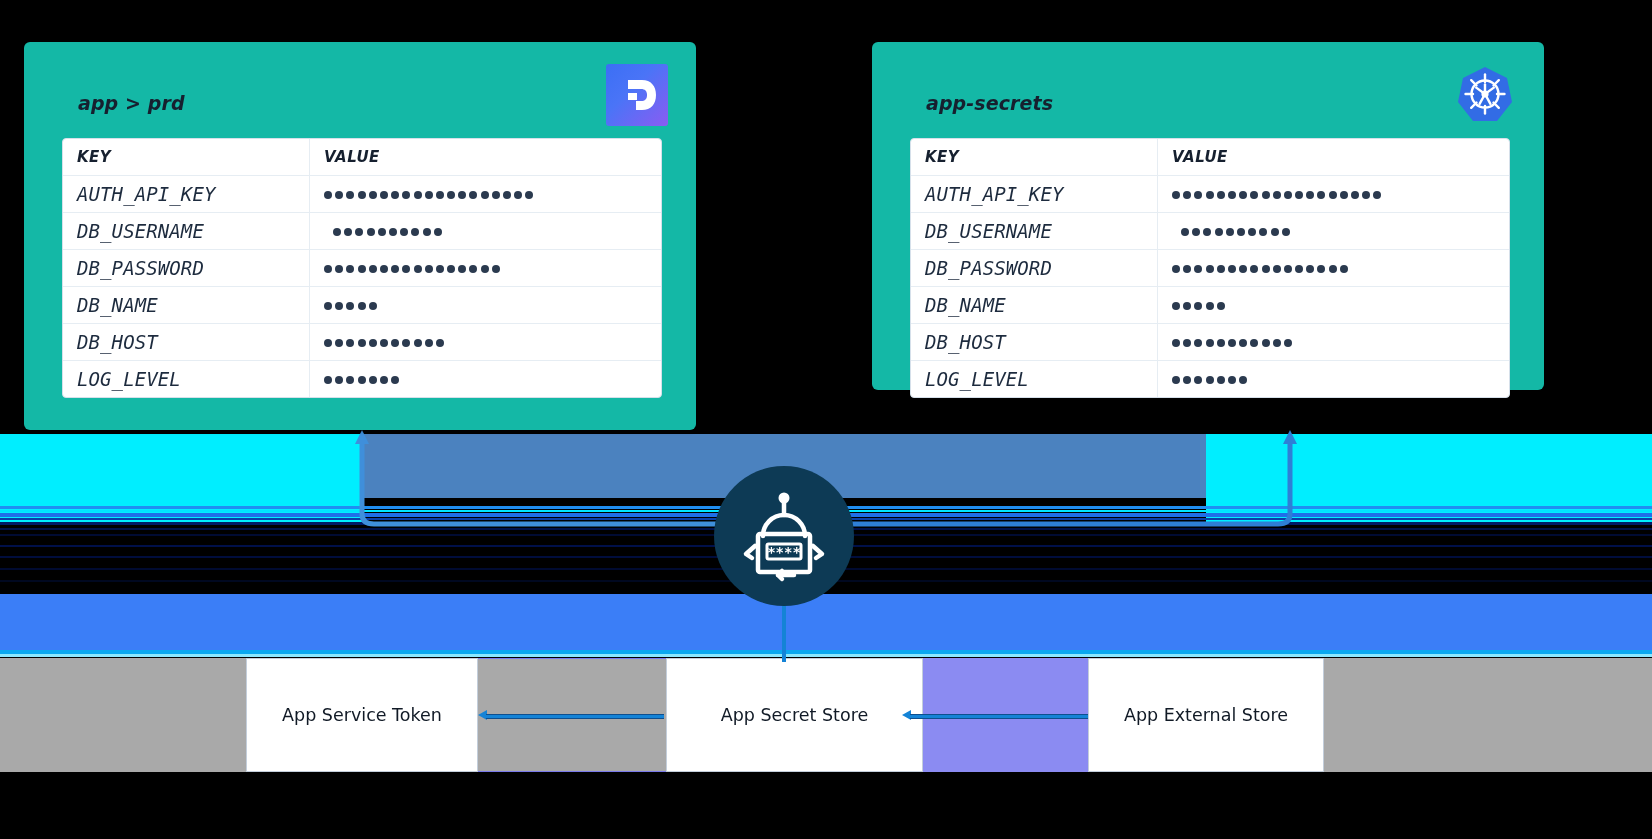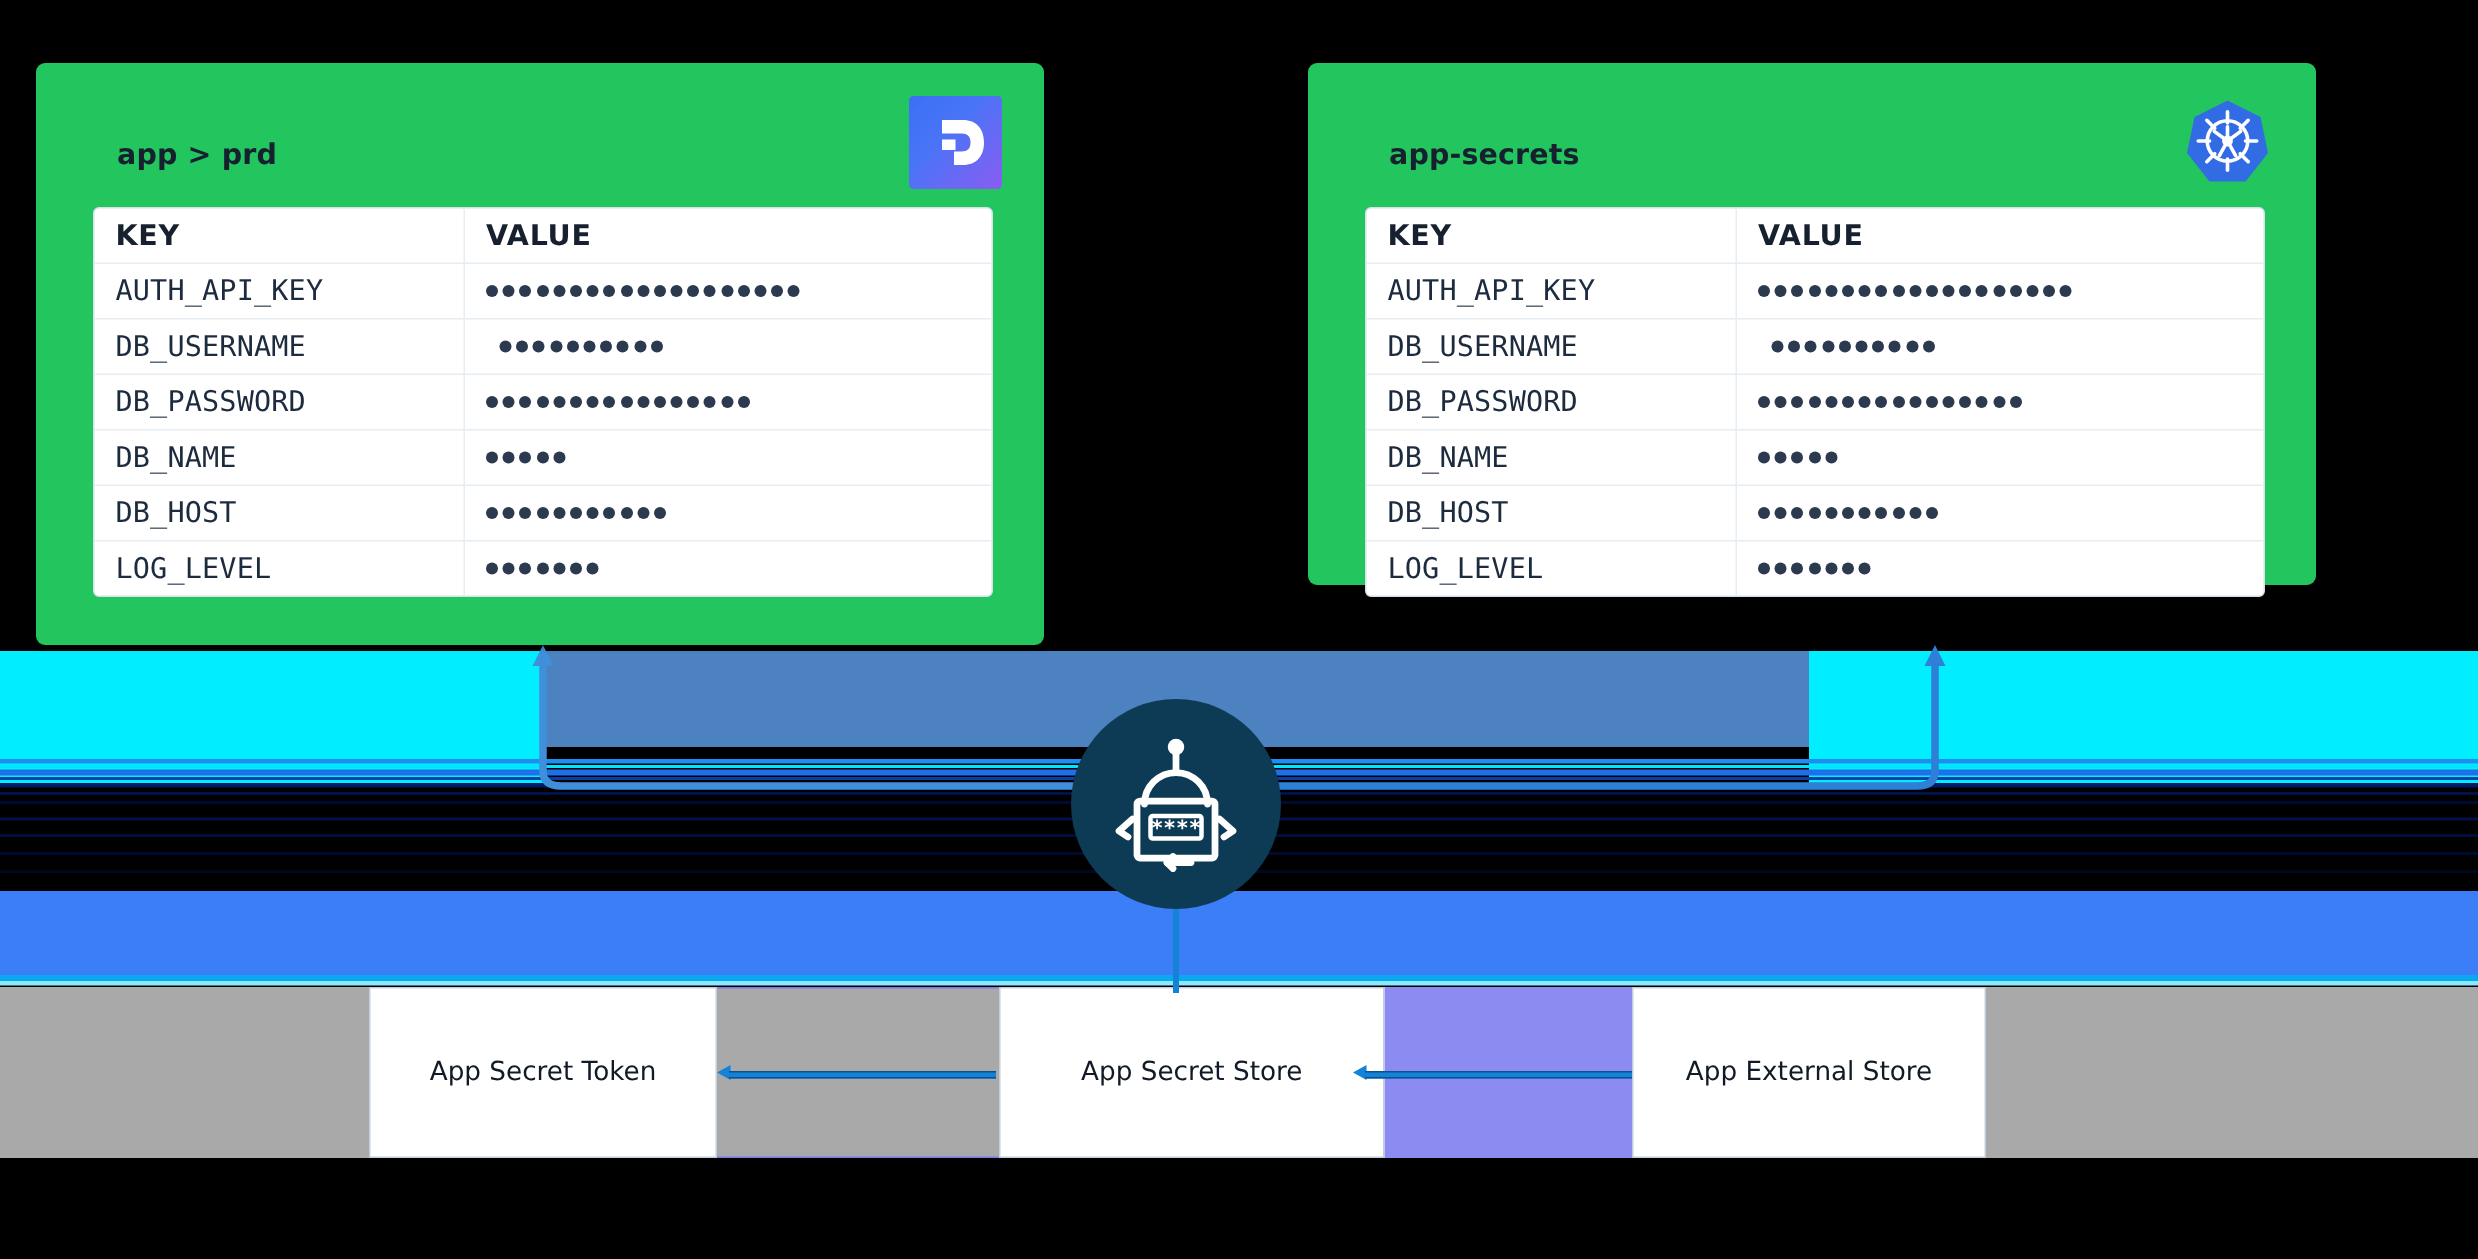--- a/index.html
+++ b/index.html
@@ -12,23 +12,24 @@
     position:relative;
     width:1652px;
     height:839px;
     background:#000000;
     overflow:hidden;
   }
 
   
   .card{
     position:absolute;
-    background:#22c55e;
+    background:#14b8a6;
     border-radius:6px;
     box-shadow:0 1px 4px rgba(0,0,0,.35);
+    font-style:italic;
   }
   #card-left  { left:24px;  top:42px; width:672px; height:388px; }
   #card-right { left:872px; top:42px; width:672px; height:348px; }
 
   .card-title{
     position:absolute;
     left:54px; top:50px;
     font-size:19px;
     font-weight:bold;
     color:#16202f;
@@ -72,21 +73,21 @@
     text-align:left;
     padding:0 0 0 14px;
     height:36px;
     font-size:14.5px;
     color:#1d2b3e;
     border-bottom:1px solid #e6edf3;
     vertical-align:middle;
   }
   .kv-table th{
     font-weight:bold;
-    font-size:19px;
+    font-size:15px;
     letter-spacing:.5px;
     color:#16202f;
   }
   .kv-table tr:last-child td{border-bottom:none;}
   .col-key{ width:232px; border-right:1px solid #e6edf3; }
   .col-val{ width:auto; }
   .kv-key{
     font-family:"DejaVu Sans Mono","Liberation Mono",monospace;
     font-size:19px;
     letter-spacing:.1px;
@@ -366,21 +367,21 @@
       </g>
       <rect x="35" y="60" width="34" height="15" rx="1.5" fill="none" stroke="#ffffff" stroke-width="3"></rect>
       <text x="52" y="72.5" text-anchor="middle" font-family="DejaVu Sans Mono, monospace" font-size="14" font-weight="bold" fill="#ffffff">****</text>
     </svg>
   </div>
 
   <div class="bbox gray" id="bb-gray-far-left">
     <span></span>
   </div>
   <div class="bbox white" id="bb-service-token">
-    <span>App  Secret Token</span>
+    <span>App  Service Token</span>
   </div>
   <div class="bbox gray" id="bb-gray-mid">
     <span></span>
   </div>
   <div class="bbox white" id="bb-secret-store">
     <span>App Secret Store</span>
   </div>
   <div class="bbox purple" id="bb-purple-mid">
     <span></span>
   </div>

